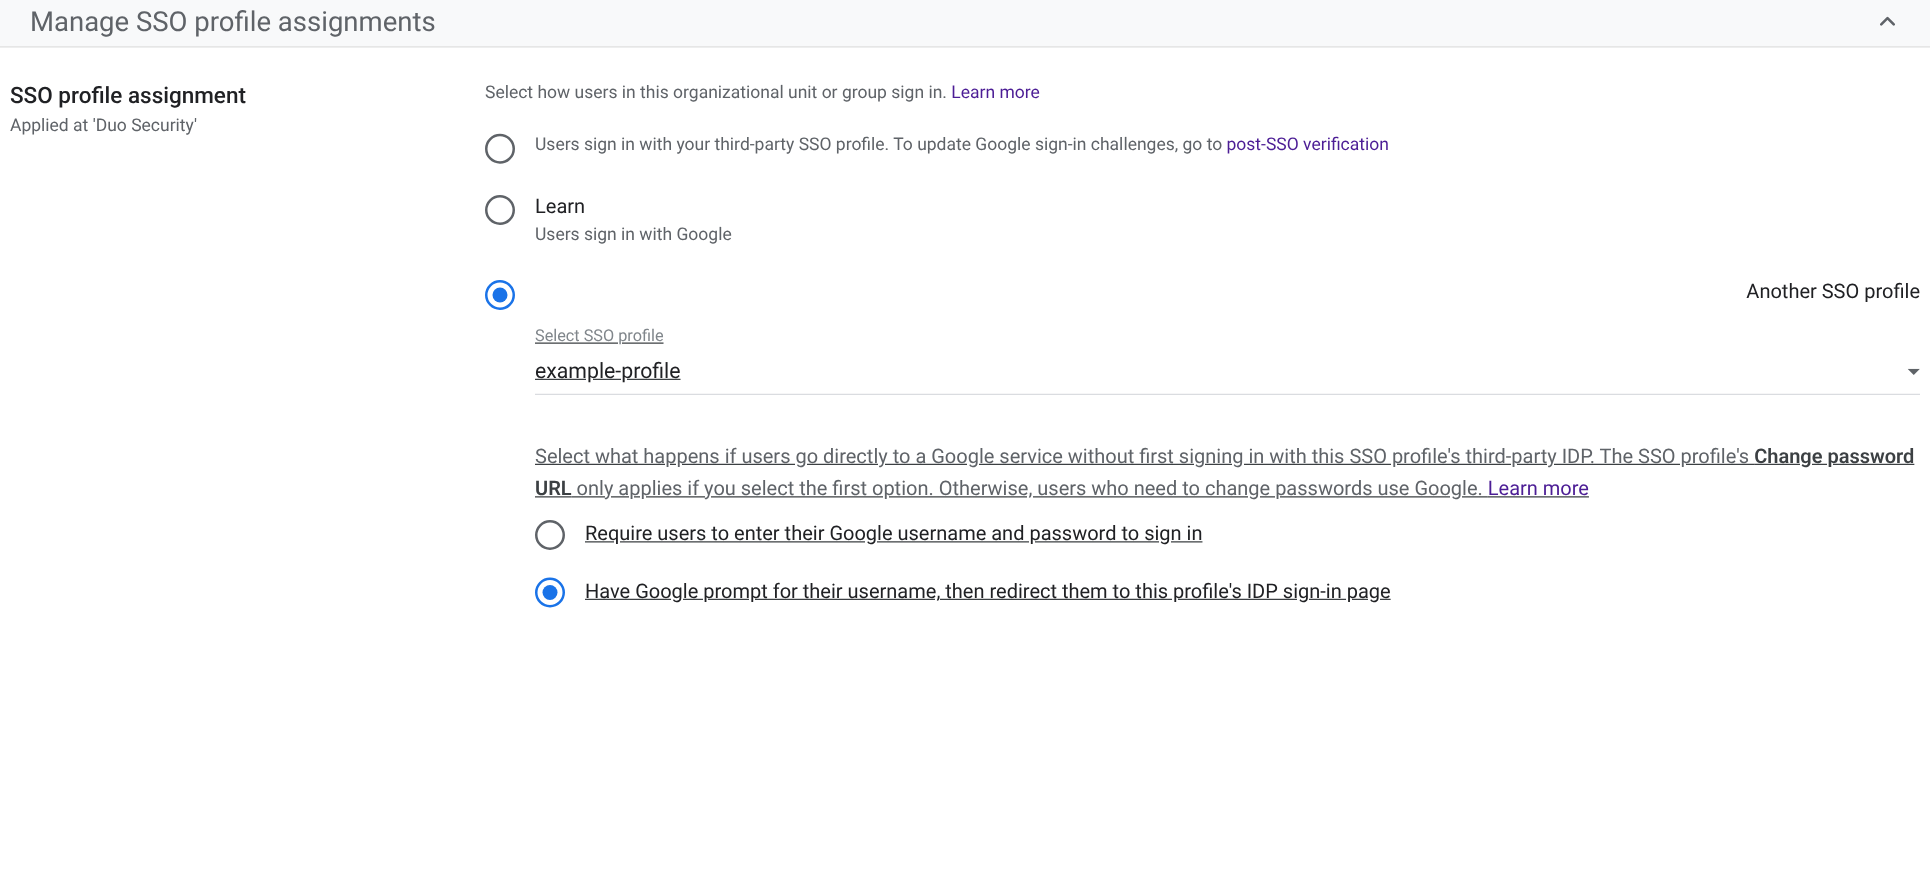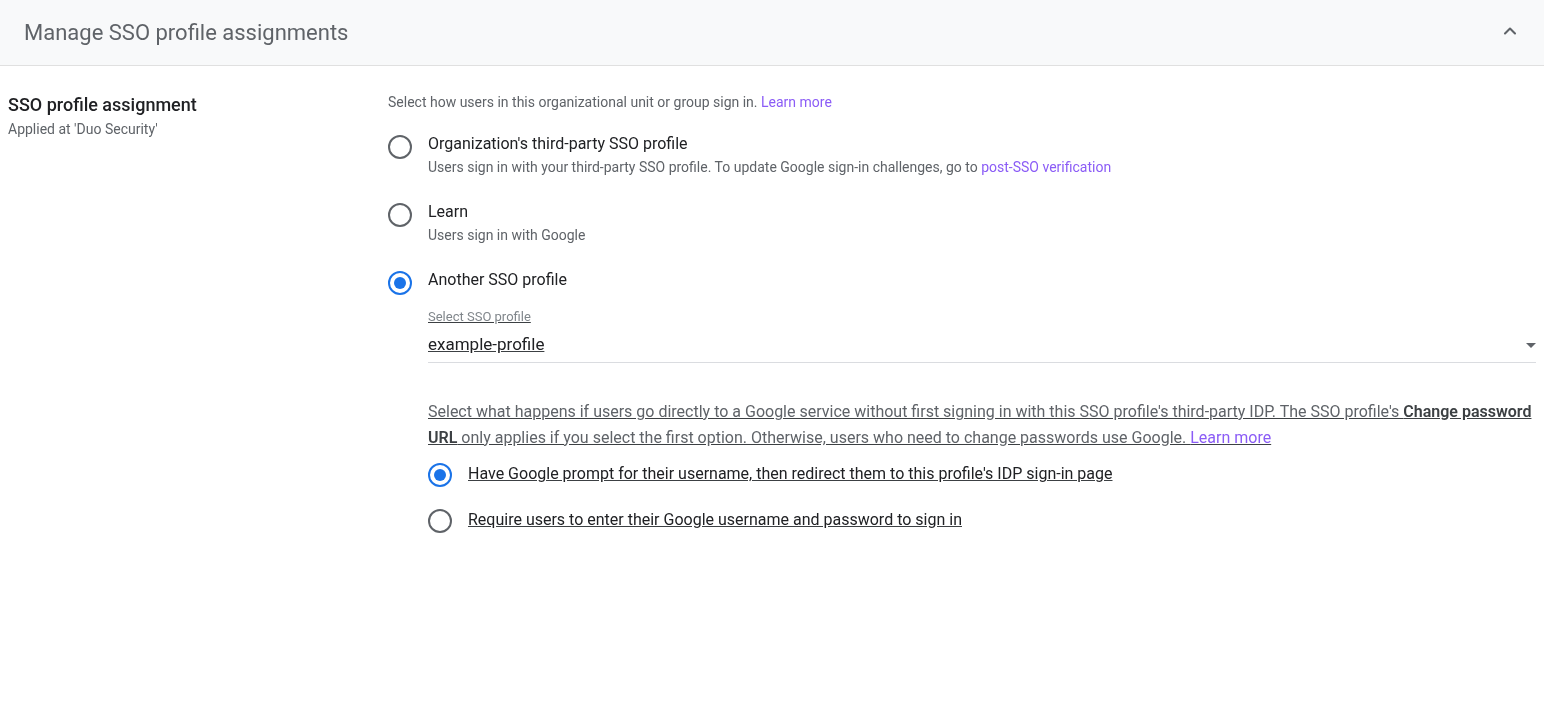--- a/index.html
+++ b/index.html
@@ -9,21 +9,21 @@
   }
   body {
     font-family: 'Google Sans', Roboto, Arial, sans-serif;
     background: #fff;
     color: #3c4043;
     font-size: 14px;
   }
   .header-bar {
     background: #f8f9fa;
     border-bottom: 1px solid #e0e0e0;
-    padding: 20px 24px;
+    padding: 6px 24px;
     display: flex;
     justify-content: space-between;
     align-items: center;
   }
   .header-title {
     font-size: 22px;
     color: #5f6368;
     font-weight: 400;
   }
   .chevron-up {
@@ -51,21 +51,21 @@
   }
   .right-col {
     flex: 1;
   }
   .intro-text {
     font-size: 14px;
     color: #5f6368;
     margin-bottom: 24px;
   }
   .link {
-    color: #8b5cf6;
+    color: #4c1d95;
     text-decoration: none;
     cursor: pointer;
   }
   .radio-option {
     display: flex;
     align-items: flex-start;
     margin-bottom: 24px;
     gap: 16px;
   }
   .radio-option.inner {
@@ -172,36 +172,35 @@
   </div>
 
   <div class="right-col">
     <div class="intro-text">
       <span>Select how users in this organizational unit or group sign in. </span><a class="link">Learn more</a>
     </div>
 
     <div class="radio-option">
       <div class="radio"></div>
       <div class="radio-content">
-        <div class="radio-title">Organization's third-party SSO profile</div>
         <div class="radio-desc">
           <span>Users sign in with your third-party SSO profile. To update Google sign-in challenges, go to </span><a class="link">post-SSO verification</a>
         </div>
       </div>
     </div>
 
     <div class="radio-option">
       <div class="radio"></div>
       <div class="radio-content">
         <div class="radio-title">Learn</div>
         <div class="radio-desc">Users sign in with Google</div>
       </div>
     </div>
 
-    <div class="radio-option" style="margin-bottom:0;">
+    <div class="radio-option" style="margin-bottom:0;text-align:right;">
       <div class="radio selected"></div>
       <div class="radio-content">
         <div class="radio-title">Another SSO profile</div>
       </div>
     </div>
 
     <div class="sub-section">
       <div class="select-label">Select SSO profile</div>
       <div class="select-box">
         <div class="select-value">example-profile</div>
@@ -211,28 +210,28 @@
             </svg>
         </div>
       </div>
 
       <div class="behavior-text">
         <span>Select what happens if users go directly to a Google service without first signing in with this SSO profile's third-party IDP. The SSO profile's </span><span class="bold">Change password URL</span><span> only applies if you select the first option. Otherwise, users who need to change passwords use Google. </span><a class="link">Learn more</a>
       </div>
 
       <div class="behavior-options">
         <div class="radio-option inner">
+          <div class="radio"></div>
+          <div class="radio-content">
+            <div class="radio-title">Require users to enter their Google username and password to sign in</div>
+          </div>
+        </div>
+        <div class="radio-option inner">
           <div class="radio selected"></div>
           <div class="radio-content">
             <div class="radio-title">Have Google prompt for their username, then redirect them to this profile's IDP sign-in page</div>
           </div>
         </div>
-        <div class="radio-option inner">
-          <div class="radio"></div>
-          <div class="radio-content">
-            <div class="radio-title">Require users to enter their Google username and password to sign in</div>
-          </div>
-        </div>
       </div>
     </div>
 
   </div>
 </div>
 
 </body></html>

